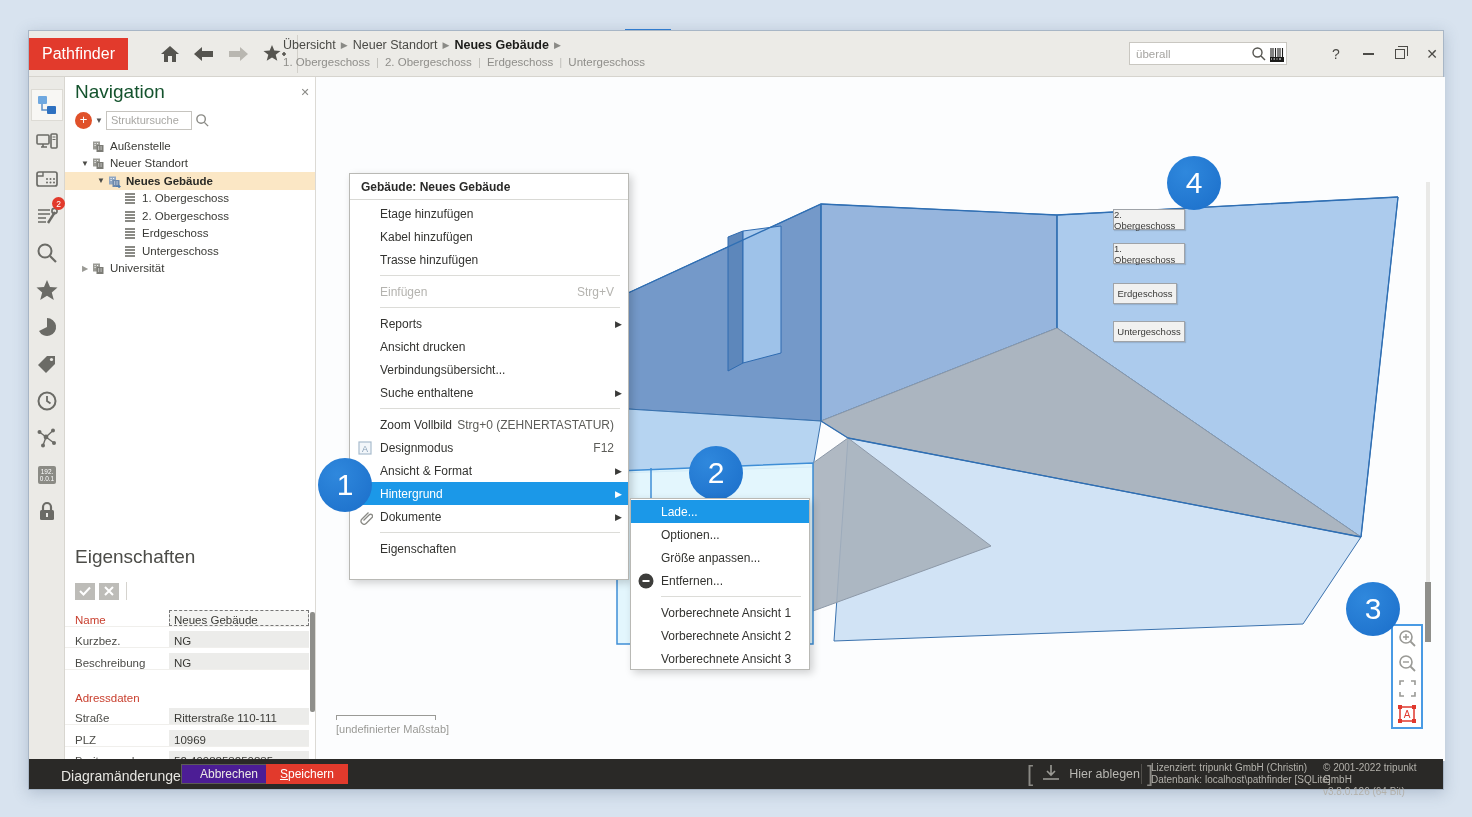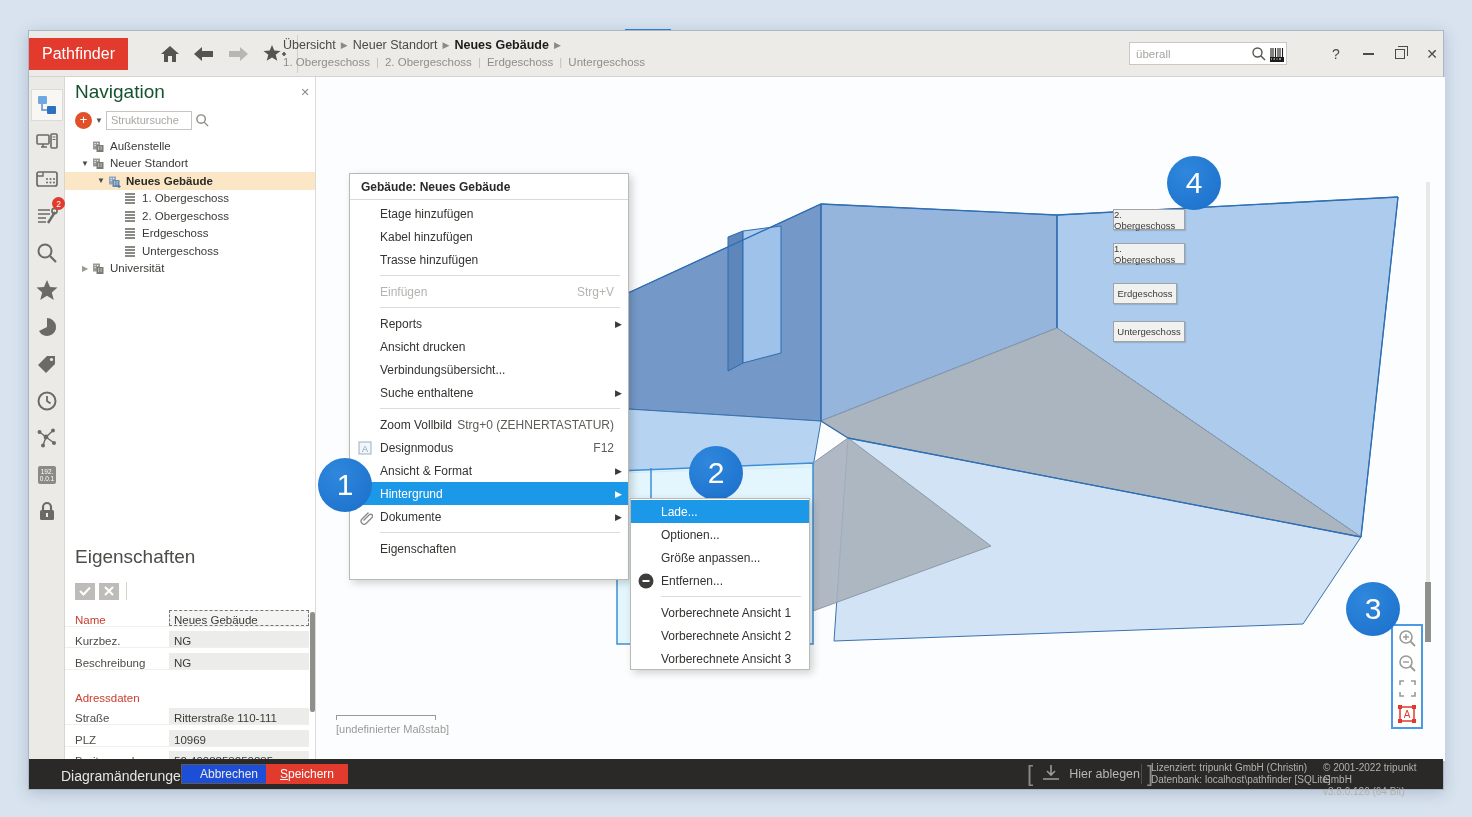--- a/index.html
+++ b/index.html
@@ -101,21 +101,21 @@
 
   
   .num-circle { position:absolute; width:54px; height:54px; border-radius:50%;
                 background:radial-gradient(circle at 35% 30%, #2f88dd, #1b6ec9); color:#fff; font-size:30px;
                 display:flex; align-items:center; justify-content:center; }
 
   
   #statusbar { position:absolute; left:0; bottom:0; width:100%; height:30px; background:#2a2927; color:#e6e5e1; }
   #sb-changes { position:absolute; left:32px; top:9px; font-size:14px; }
   .sb-btn { position:absolute; top:5px; height:20px; font-size:12px; display:flex; align-items:center; justify-content:center; }
-  #btn-cancel { left:152px; width:96px; background:#1d4ed8; border:1px solid #5c5b57; color:#eceae6; }
+  #btn-cancel { left:152px; width:96px; background:#4c1d95; border:1px solid #5c5b57; color:#eceae6; }
   #btn-save { left:237px; width:82px; background:#e23a2c; color:#fff; }
   #btn-save u { text-decoration:underline; }
   #dropzone { position:absolute; left:998px; top:0; height:30px; display:flex; align-items:center; gap:7px; color:#a3a29c; }
   .dz-bracket { font-size:22px; font-weight:300; color:#8a8984; line-height:1; }
   #dz-label { font-size:12.5px; color:#b8b7b2; }
   #sb-div { position:absolute; left:1112px; top:5px; width:1px; height:20px; background:#514f4b; }
   .sb-info { position:absolute; top:3px; font-size:10px; line-height:12px; color:#b3b1ab; }
   #sb-license { left:1122px; }
   #sb-copy { left:1294px; }
 </style>

